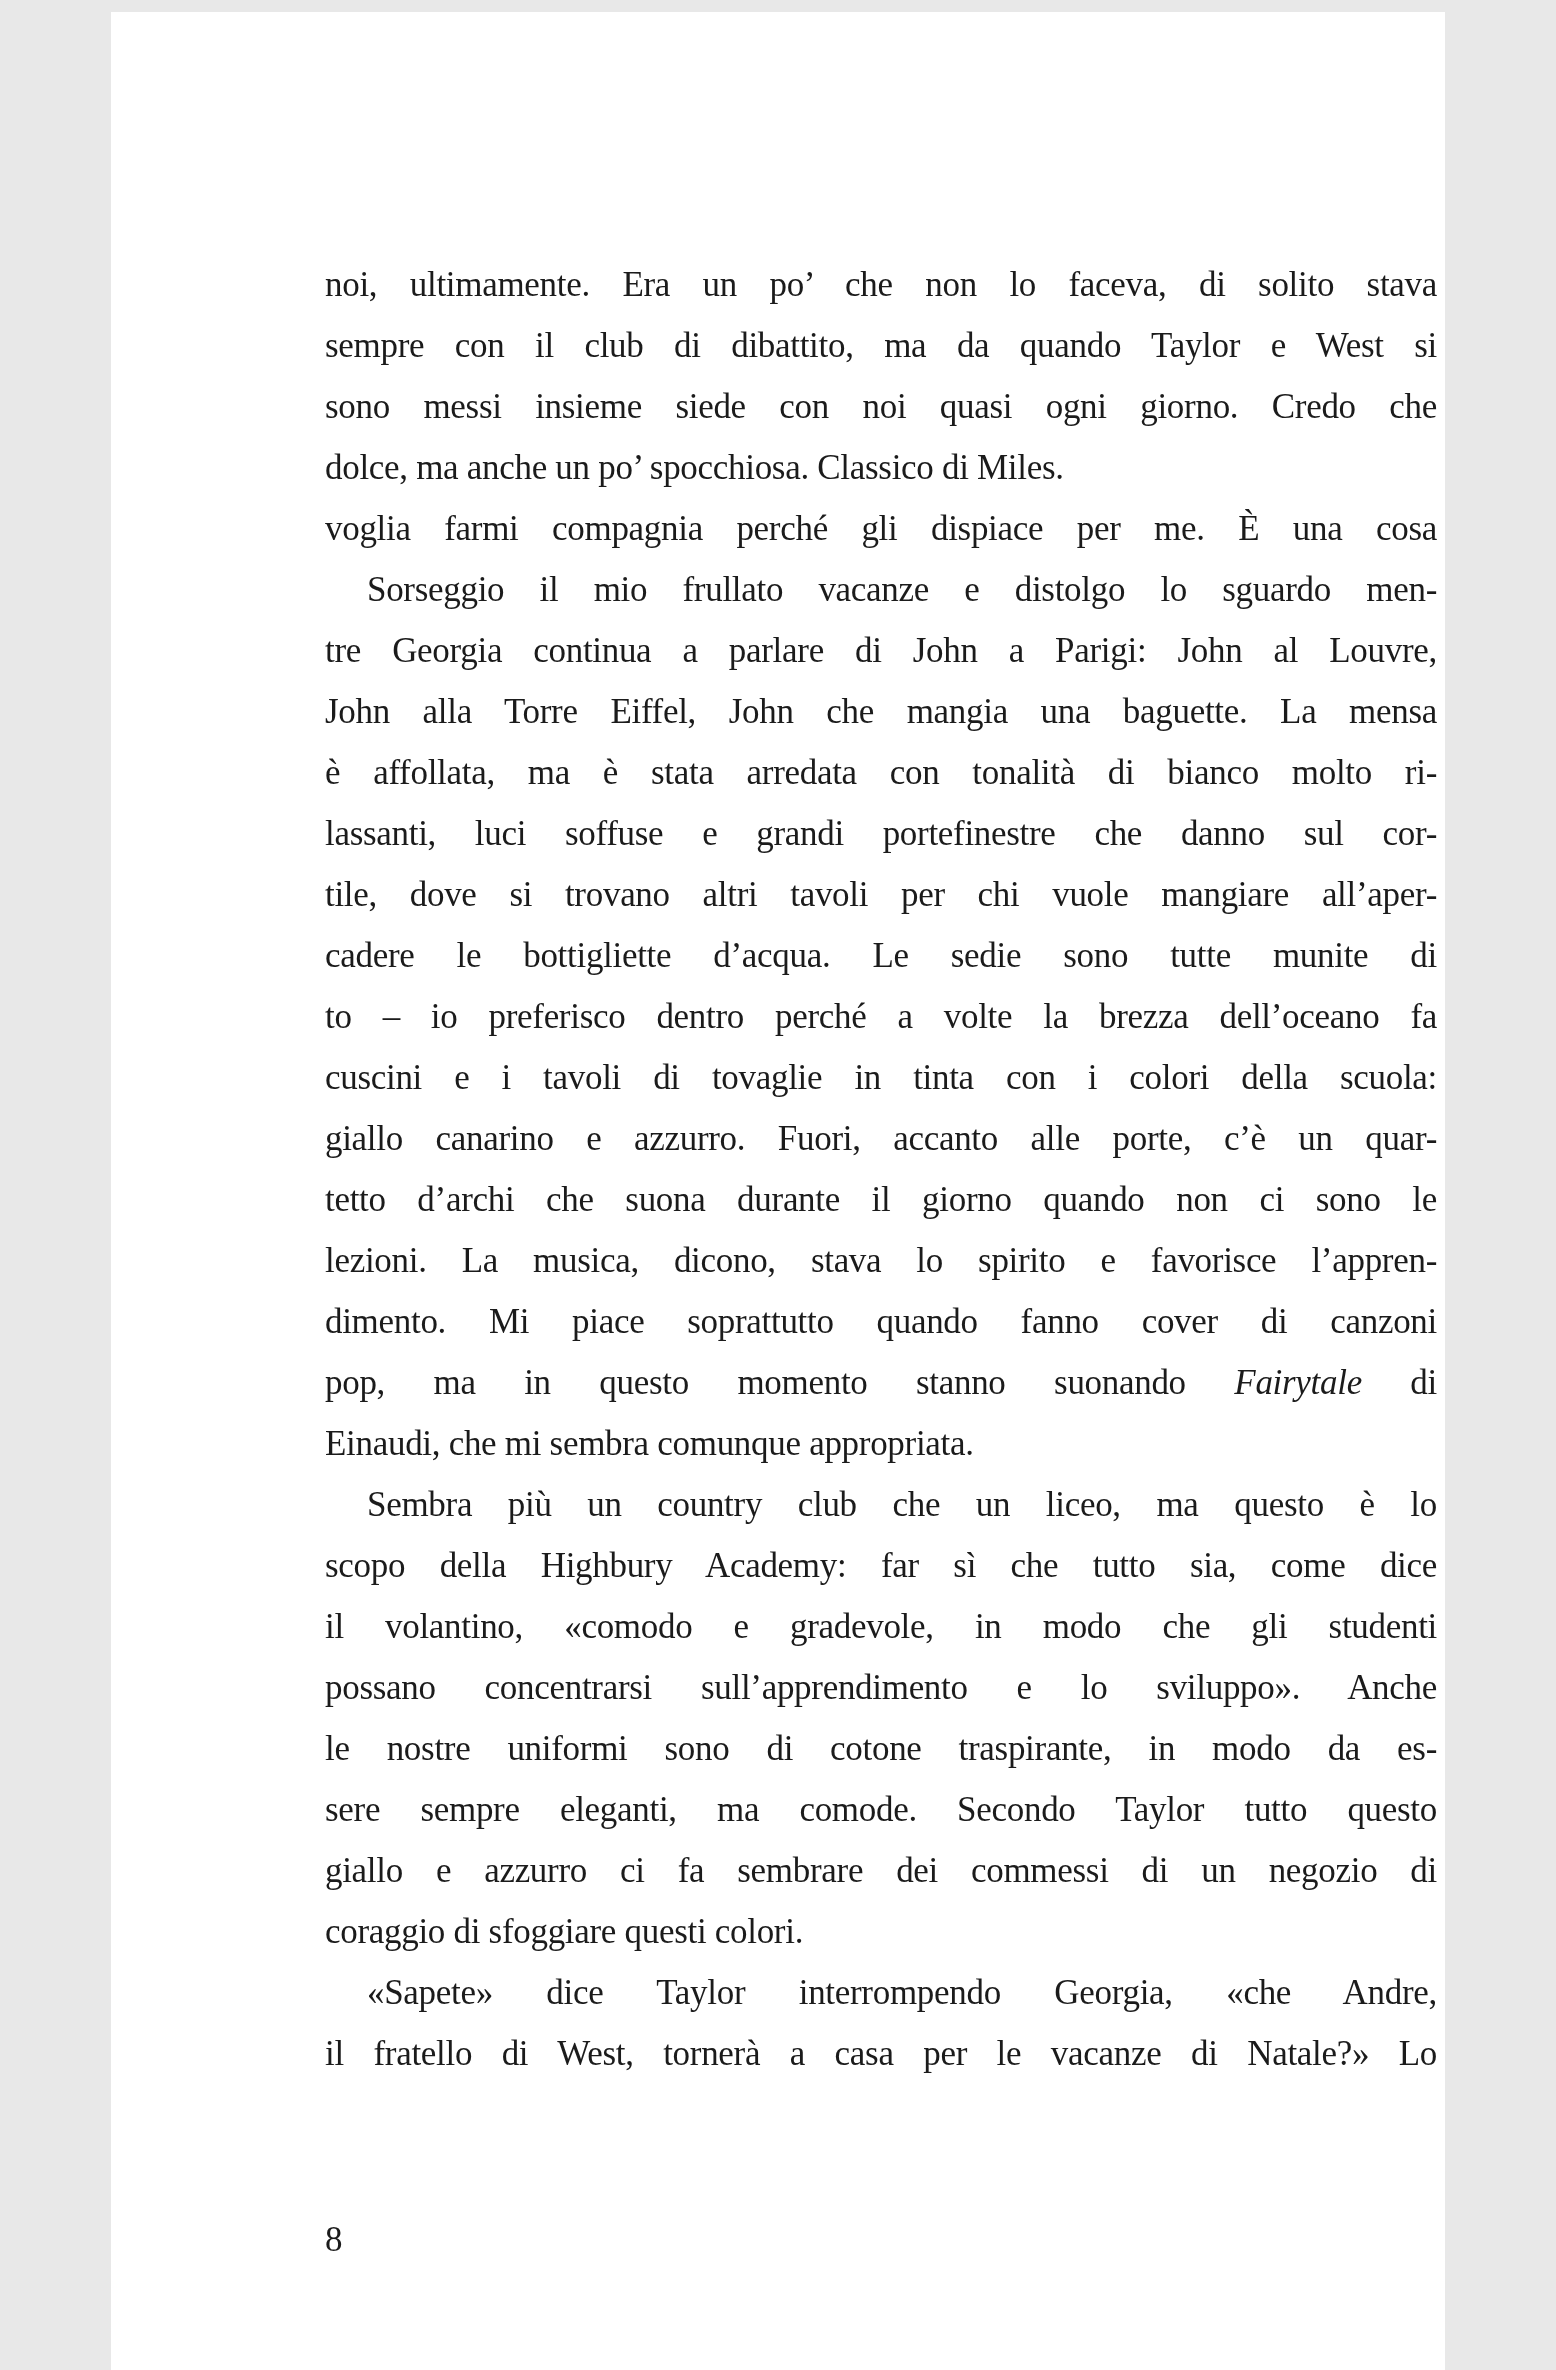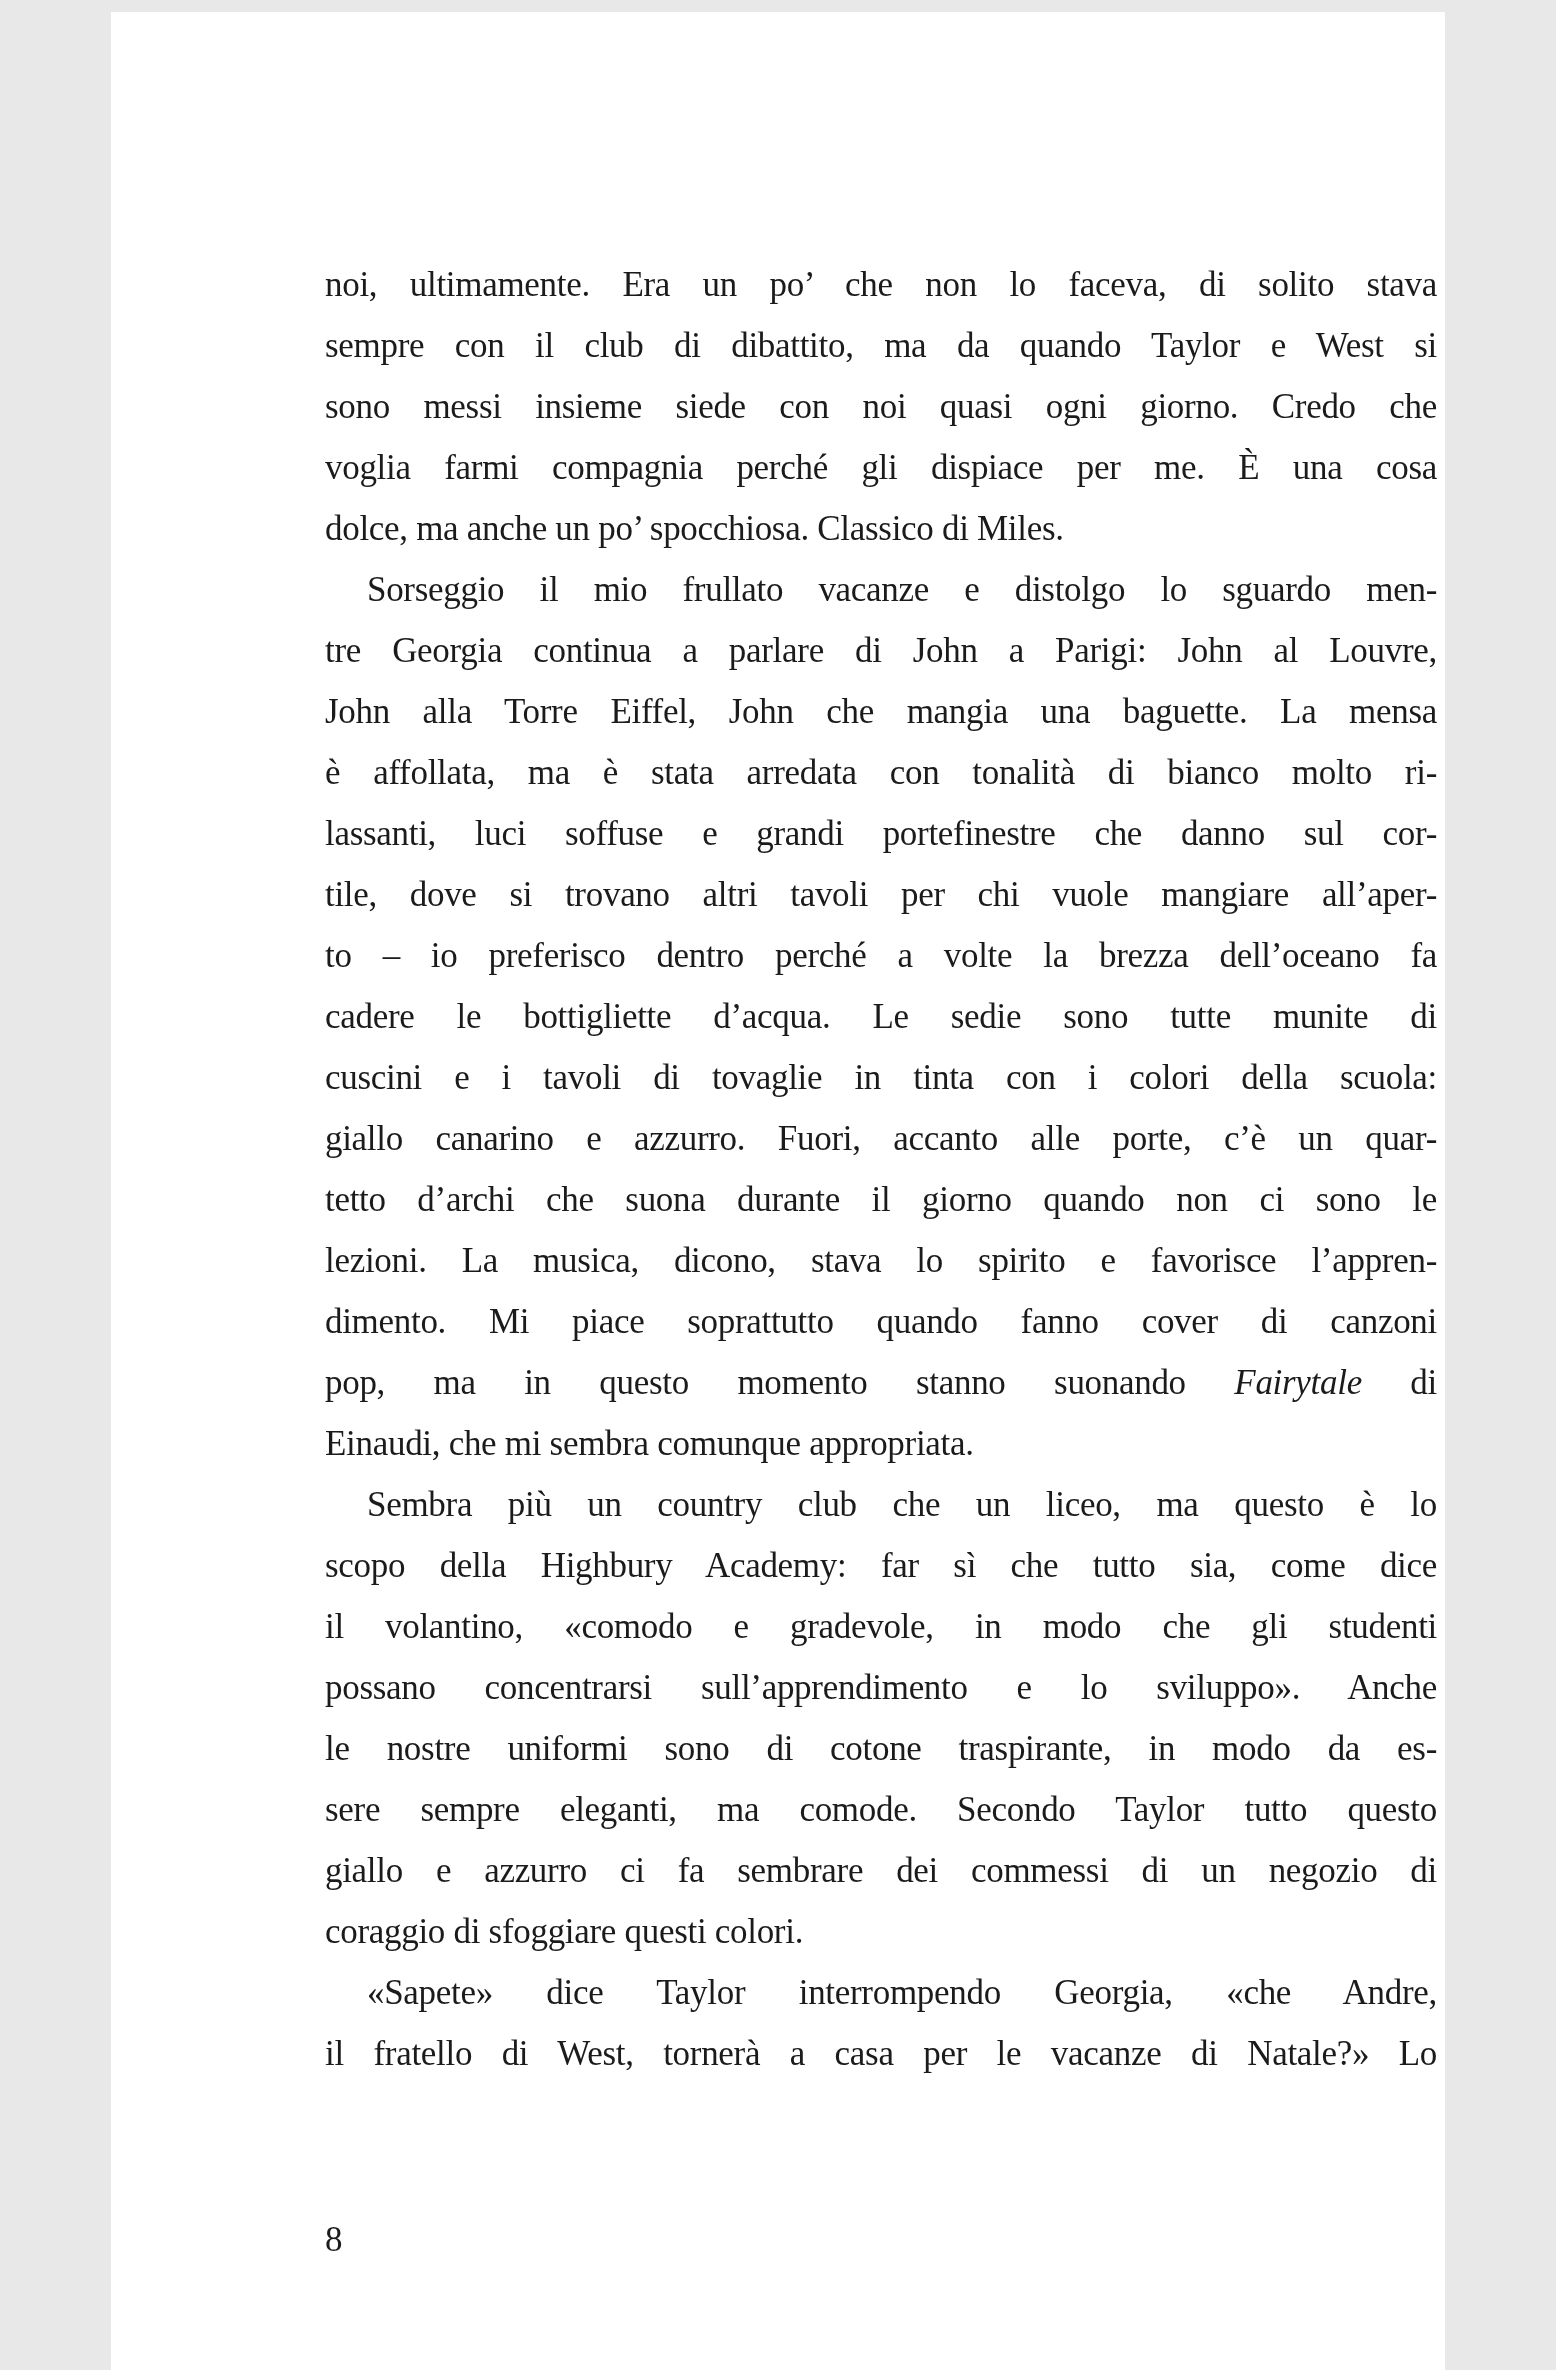--- a/index.html
+++ b/index.html
@@ -49,30 +49,30 @@
   }
 </style>
 </head>
 <body>
 
 <div class="book-page">
   <div class="text-block">
       <div class="line">noi, ultimamente. Era un po’ che non lo faceva, di solito stava</div>
       <div class="line">sempre con il club di dibattito, ma da quando Taylor e West si</div>
       <div class="line">sono messi insieme siede con noi quasi ogni giorno. Credo che</div>
+      <div class="line para-end">dolce, ma anche un po’ spocchiosa. Classico di Miles.</div>
       <div class="line">voglia farmi compagnia perché gli dispiace per me. È una cosa</div>
-      <div class="line para-end">dolce, ma anche un po’ spocchiosa. Classico di Miles.</div>
       <div class="line indent">Sorseggio il mio frullato vacanze e distolgo lo sguardo men-</div>
       <div class="line">tre Georgia continua a parlare di John a Parigi: John al Louvre,</div>
       <div class="line">John alla Torre Eiffel, John che mangia una baguette. La mensa</div>
       <div class="line">è affollata, ma è stata arredata con tonalità di bianco molto ri-</div>
       <div class="line">lassanti, luci soffuse e grandi portefinestre che danno sul cor-</div>
       <div class="line">tile, dove si trovano altri tavoli per chi vuole mangiare all’aper-</div>
+      <div class="line">cadere le bottigliette d’acqua. Le sedie sono tutte munite di</div>
       <div class="line">to – io preferisco dentro perché a volte la brezza dell’oceano fa</div>
-      <div class="line">cadere le bottigliette d’acqua. Le sedie sono tutte munite di</div>
       <div class="line">cuscini e i tavoli di tovaglie in tinta con i colori della scuola:</div>
       <div class="line">giallo canarino e azzurro. Fuori, accanto alle porte, c’è un quar-</div>
       <div class="line">tetto d’archi che suona durante il giorno quando non ci sono le</div>
       <div class="line">lezioni. La musica, dicono, stava lo spirito e favorisce l’appren-</div>
       <div class="line">dimento. Mi piace soprattutto quando fanno cover di canzoni</div>
       <div class="line">pop, ma in questo momento stanno suonando <em>Fairytale</em> di</div>
       <div class="line para-end">Einaudi, che mi sembra comunque appropriata.</div>
       <div class="line indent">Sembra più un country club che un liceo, ma questo è lo</div>
       <div class="line">scopo della Highbury Academy: far sì che tutto sia, come dice</div>
       <div class="line">il volantino, «comodo e gradevole, in modo che gli studenti</div>

